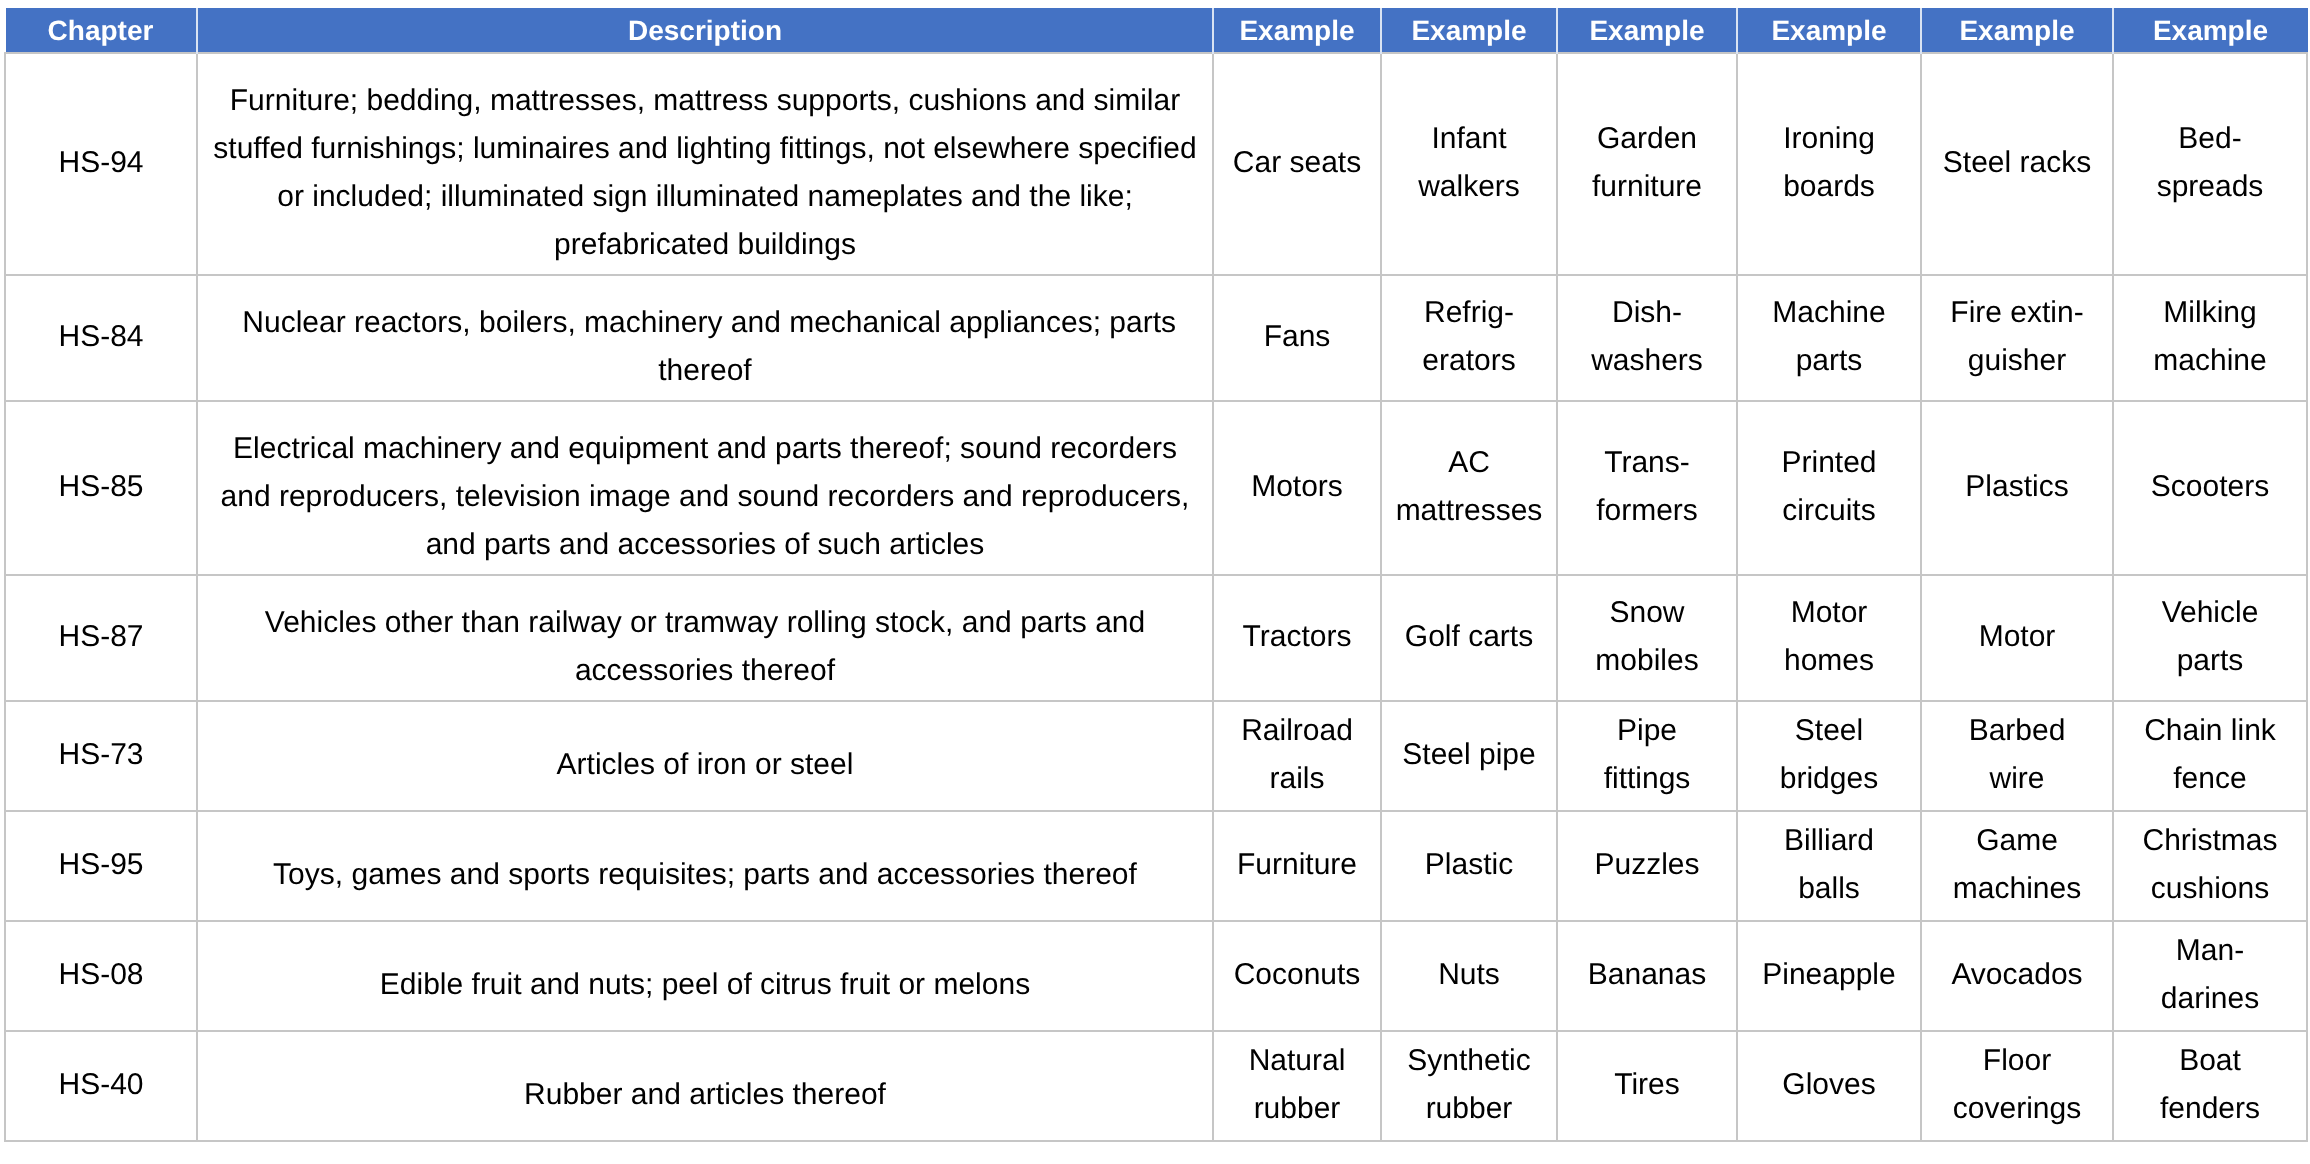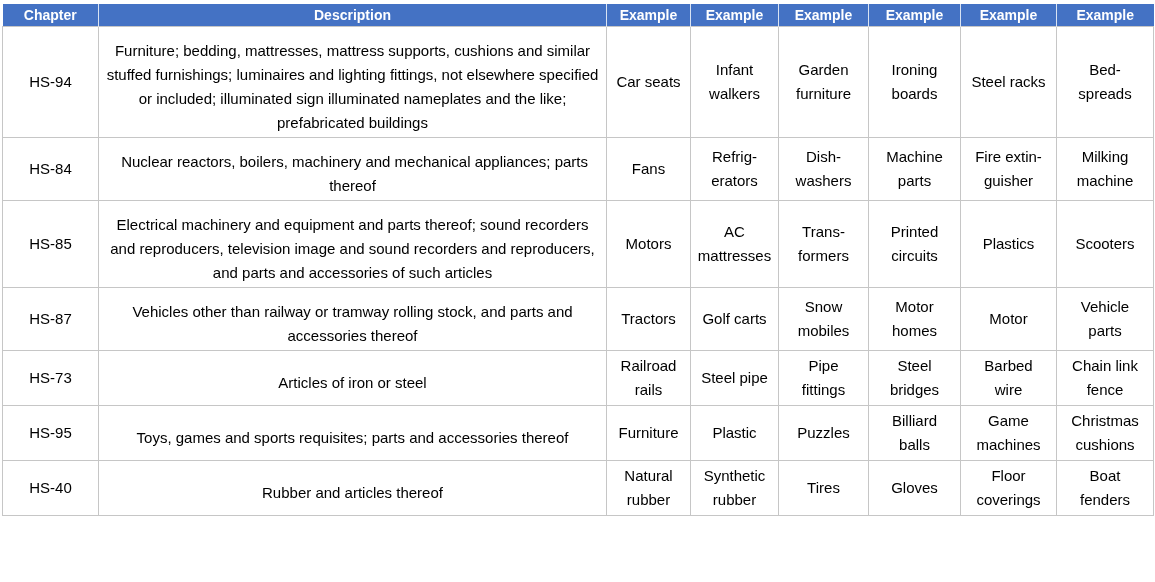--- a/index.html
+++ b/index.html
@@ -169,20 +169,31 @@
           <td class="example-cell">Plastic</td>
           <td class="example-cell">Puzzles</td>
           <td class="example-cell">Billiard
 balls</td>
           <td class="example-cell">Game
 machines</td>
           <td class="example-cell">Christmas
 cushions</td>
         </tr>
         <tr>
+          <td class="chapter-cell">HS-08</td>
+          <td class="description-cell">Edible fruit and nuts; peel of citrus fruit or melons</td>
+          <td class="example-cell">Coconuts</td>
+          <td class="example-cell">Nuts</td>
+          <td class="example-cell">Bananas</td>
+          <td class="example-cell">Pineapple</td>
+          <td class="example-cell">Avocados</td>
+          <td class="example-cell">Man-
+darines</td>
+        </tr>
+        <tr>
           <td class="chapter-cell">HS-40</td>
           <td class="description-cell">Rubber and articles thereof</td>
           <td class="example-cell">Natural
 rubber</td>
           <td class="example-cell">Synthetic
 rubber</td>
           <td class="example-cell">Tires</td>
           <td class="example-cell">Gloves</td>
           <td class="example-cell">Floor
 coverings</td>

